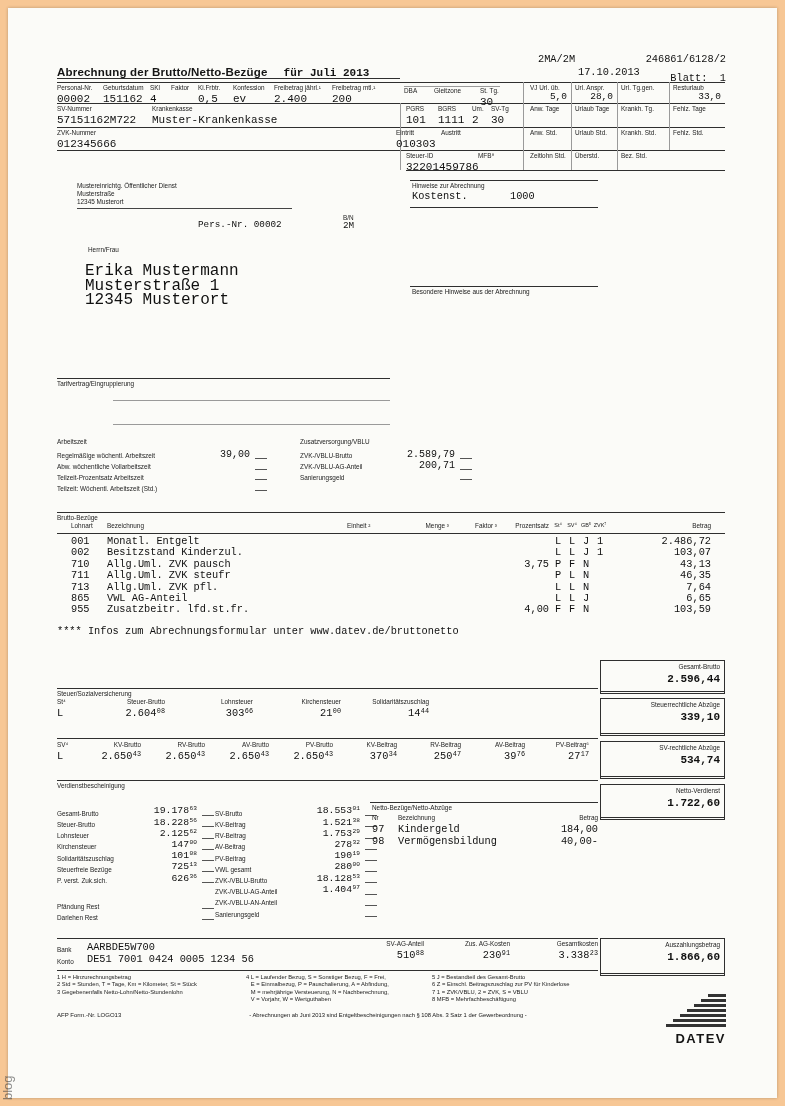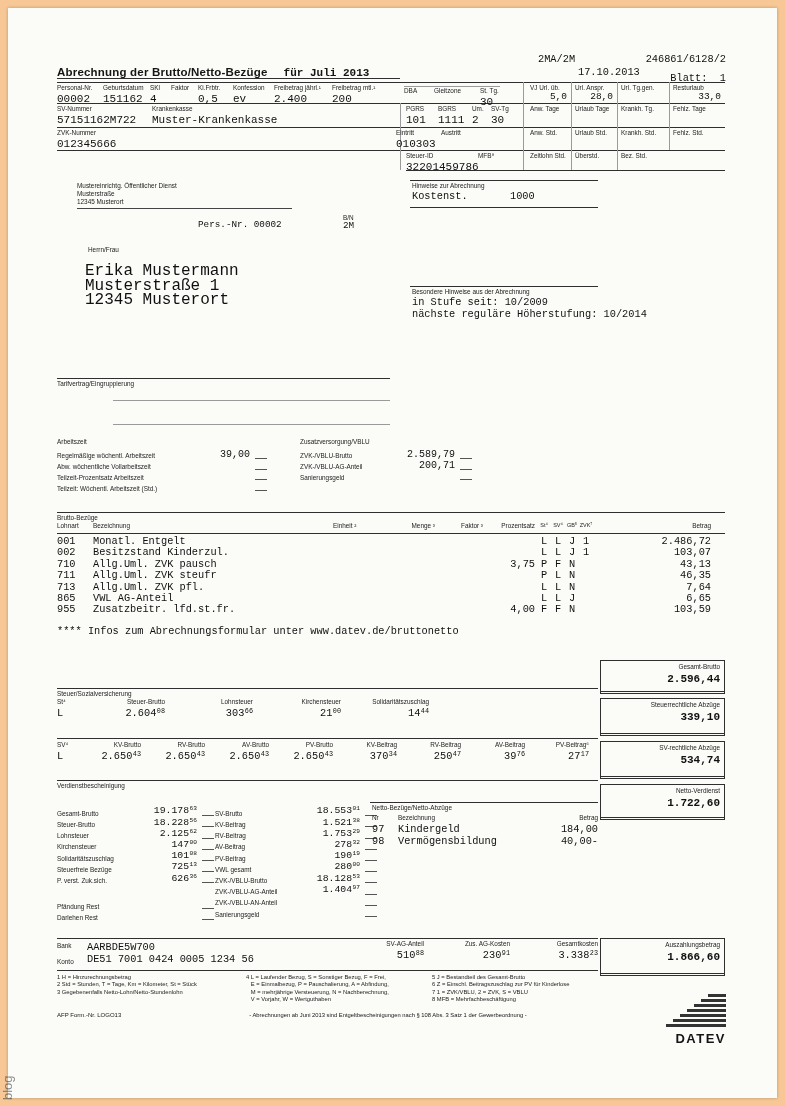--- a/index.html
+++ b/index.html
@@ -39,21 +39,21 @@
   .tv{font-size:10.5px;}
   .azrow{display:flex;align-items:flex-end;height:10.8px;}
   .azl{width:138px;}
   .azv{width:55px;text-align:right;font-size:10px;}
   .zl{width:100px;}
   .zv{width:55px;text-align:right;font-size:10px;}
   .ruleseg{width:12px;height:1px;background:#555;align-self:flex-end;margin:0 0 1px 5px;}
   
   .bbhead,.bb-row{display:flex;width:668px;}
   .bb-row{height:11.4px;font-size:10.3px;}
-  .bc1{width:36px;}.bc2{width:240px;}.bc3{width:44px;}.bc4{width:64px;text-align:right;padding-right:6px;}
+  .bc1{width:36px;margin-left:14px;}.bc2{width:240px;}.bc3{width:44px;}.bc4{width:64px;text-align:right;padding-right:6px;}
   .bc5{width:44px;text-align:right;padding-right:2px;}.bc6{width:52px;text-align:right;padding-right:2px;}
   .bcf{width:14px;text-align:center;}
   .bc11{flex:1;text-align:right;padding-right:14px;}
   .bbhead .bcf{font-size:5.5px;}
   
   .sumbox{position:absolute;left:592px;width:125px;border:1px solid #2f2f2f;border-bottom:3px double #2f2f2f;padding:2px 4px 2px;}
   .sumbox .lbl{text-align:right;}
   .sumbox .val{display:block;text-align:right;margin-top:3px;font-weight:bold;font-size:11px;}
   
   .flagcell{width:20px;}
@@ -334,25 +334,20 @@
   <div class="hr" style="top:172px;left:402px;width:188px"></div>
   <div class="abs lbl" style="left:404px;top:174px">Hinweise zur Abrechnung</div>
   <div class="abs flex" style="left:404px;top:183px">
     <span class="val" style="width:98px">Kostenst.</span>
     <span class="val">1000</span>
   </div>
   <div class="hr" style="top:199px;left:402px;width:188px"></div>
 
   <div class="hr" style="top:278px;left:402px;width:188px"></div>
   <div class="abs lbl" style="left:404px;top:280px">Besondere Hinweise aus der Abrechnung</div>
-  <div class="abs" style="left:404px;top:289px">
-
-  <div class="val" style="line-height:11.8px">in Stufe seit: 10/2009</div>
-      <div class="val" style="line-height:11.8px">nächste reguläre Höherstufung: 10/2014</div>
-    </div>
 
   <div class="hr" style="top:370px;left:49px;width:333px"></div>
   <div class="abs lbl" style="left:49px;top:372px">Tarifvertrag/Eingruppierung</div>
   <div class="hr light" style="top:392px;left:105px;width:277px"></div>
   <div class="hr light" style="top:416px;left:105px;width:277px"></div>
 
   <div class="abs lbl" style="left:49px;top:430px">Arbeitszeit</div>
   <div class="abs" style="left:49px;top:441px">
 
       <div class="azrow">
@@ -760,21 +755,21 @@
       </div>
 
       <div class="nrow val">
         <div class="nnr">98</div>
         <div class="ntext">Vermögensbildung</div>
         <div class="nbetrag">40,00-</div>
       </div>
     </div>
 
   <div class="hr" style="top:930px;left:49px;width:541px"></div>
-  <div class="abs flex" style="left:49px;top:934px;">
+  <div class="abs flex" style="left:49px;top:934px;align-items:flex-end">
     <span class="lbl" style="width:30px">Bank</span>
     <span class="val">AARBDE5W700</span>
   </div>
   <div class="abs flex" style="left:49px;top:946px;align-items:flex-end">
     <span class="lbl" style="width:30px">Konto</span>
     <span class="val">DE51 7001 0424 0005 1234 56</span>
   </div>
   <div class="abs flex bankcols" style="left:330px;top:932px">
 
       <div class="bankcol">

